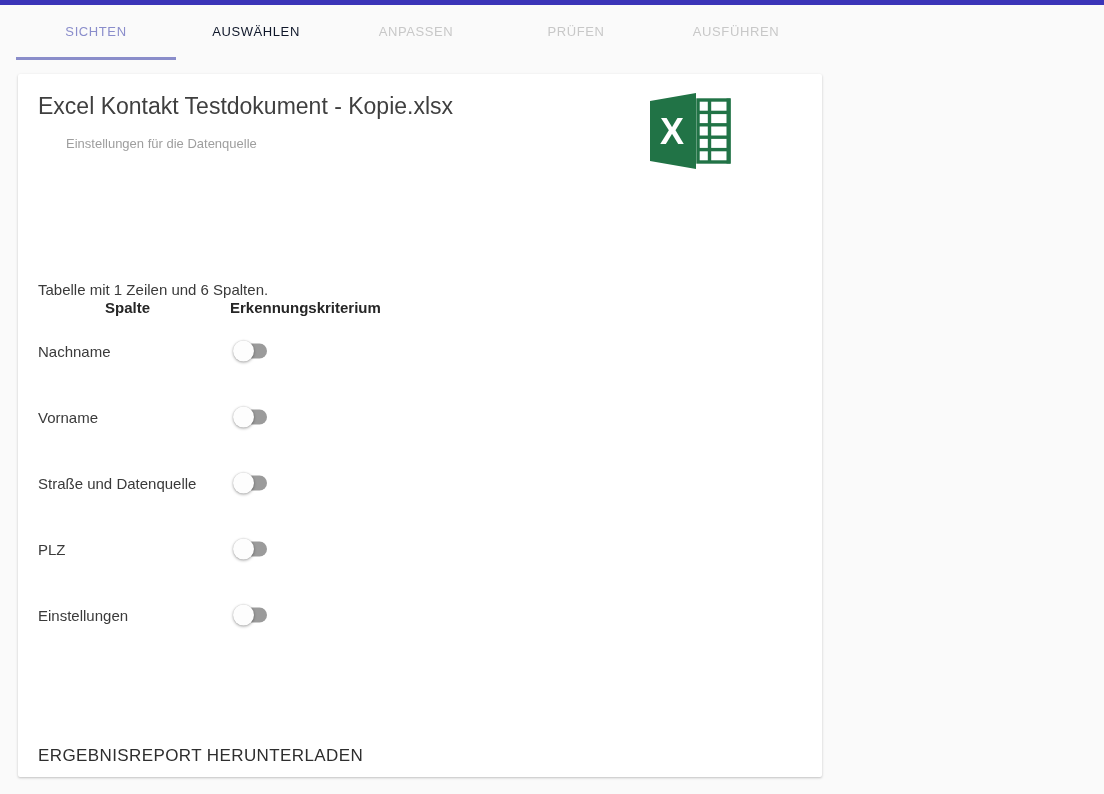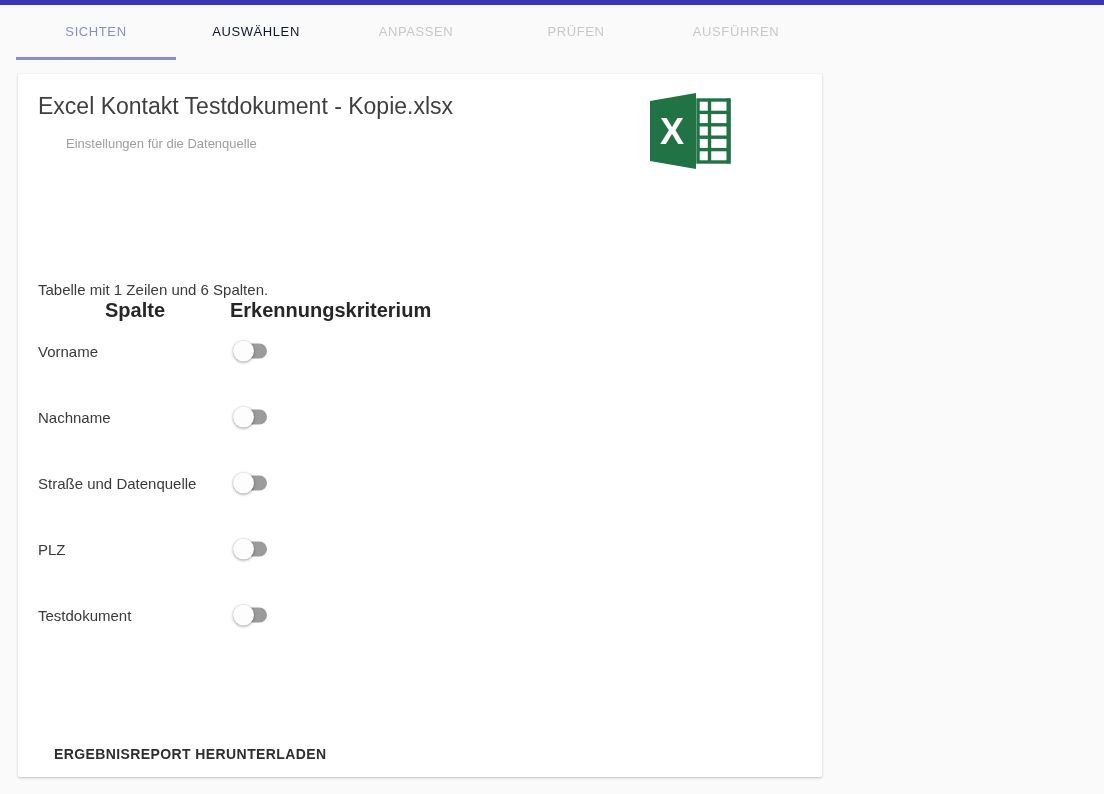--- a/index.html
+++ b/index.html
@@ -69,21 +69,21 @@
     width:88px; height:76px;
   }
 
   .summary {
     position:absolute; left:20px; top:187px;
     font-size:15px;
     color:#3a3a3a;
     margin-top:20px;
   }
 
-  .col-header { position:absolute; top:225px; font-size:20px; font-weight:700; color:#262626; white-space:nowrap; }
+  .col-header { position:absolute; top:225px; font-size:15px; font-weight:700; color:#262626; white-space:nowrap; }
   .col-header.spalte { left:87px; }
   .col-header.kriterium { left:212px; }
 
   .rows { position:absolute; top:244px; left:20px; right:20px; }
   .row { position:relative; height:66px; display:flex; align-items:center; }
   .row-label { font-size:15px; color:#3a3a3a; white-space:nowrap; }
 
   
   .switch {
     position:absolute; left:195px; top:50%;
@@ -101,30 +101,29 @@
     position:absolute; left:0; top:0;
     width:21px; height:21px;
     border-radius:50%;
     background:#fdfdfd;
     box-shadow:0 1px 3px rgba(0,0,0,0.35), 0 0 1px rgba(0,0,0,0.2);
   }
 
   .download-btn {
     position:absolute; left:20px; top:666px;
     padding:6px 0;
-    font-size:14px;
-    font-weight:700;
+    font-size:17px;
+    font-weight:400;
     letter-spacing:0.4px;
     color:#2e2e2e;
     background:none; border:none;
     text-transform:uppercase;
     cursor:pointer;
     font-family:inherit;
     white-space:nowrap;
-    margin-left:16px;
   }
 </style>
 </head>
 <body>
 
 <div class="topbar"></div>
 
 <div class="tabbar">
   <div class="tab active">SICHTEN</div>
   <div class="tab">AUSWÄHLEN</div>
@@ -153,54 +152,54 @@
   </svg>
 
   <div class="summary">Tabelle mit 1 Zeilen und 6 Spalten.</div>
 
   <div class="col-header spalte">Spalte</div>
   <div class="col-header kriterium">Erkennungskriterium</div>
 
   <div class="rows">
 
     <div class="row">
+      <span class="row-label">Nachname</span>
+      <span class="switch" role="switch" aria-checked="false">
+        <span class="track"></span>
+        <span class="thumb"></span>
+      </span>
+    </div>
+
+    <div class="row">
       <span class="row-label">Vorname</span>
       <span class="switch" role="switch" aria-checked="false">
         <span class="track"></span>
         <span class="thumb"></span>
       </span>
     </div>
 
     <div class="row">
-      <span class="row-label">Nachname</span>
-      <span class="switch" role="switch" aria-checked="false">
-        <span class="track"></span>
-        <span class="thumb"></span>
-      </span>
-    </div>
-
-    <div class="row">
       <span class="row-label">Straße und Datenquelle</span>
       <span class="switch" role="switch" aria-checked="false">
         <span class="track"></span>
         <span class="thumb"></span>
       </span>
     </div>
 
     <div class="row">
       <span class="row-label">PLZ</span>
       <span class="switch" role="switch" aria-checked="false">
         <span class="track"></span>
         <span class="thumb"></span>
       </span>
     </div>
 
 
     <div class="row">
-      <span class="row-label">Testdokument</span>
+      <span class="row-label">Einstellungen</span>
       <span class="switch" role="switch" aria-checked="false">
         <span class="track"></span>
         <span class="thumb"></span>
       </span>
     </div>
 
   </div>
 
   <button class="download-btn">ERGEBNISREPORT HERUNTERLADEN</button>
 

